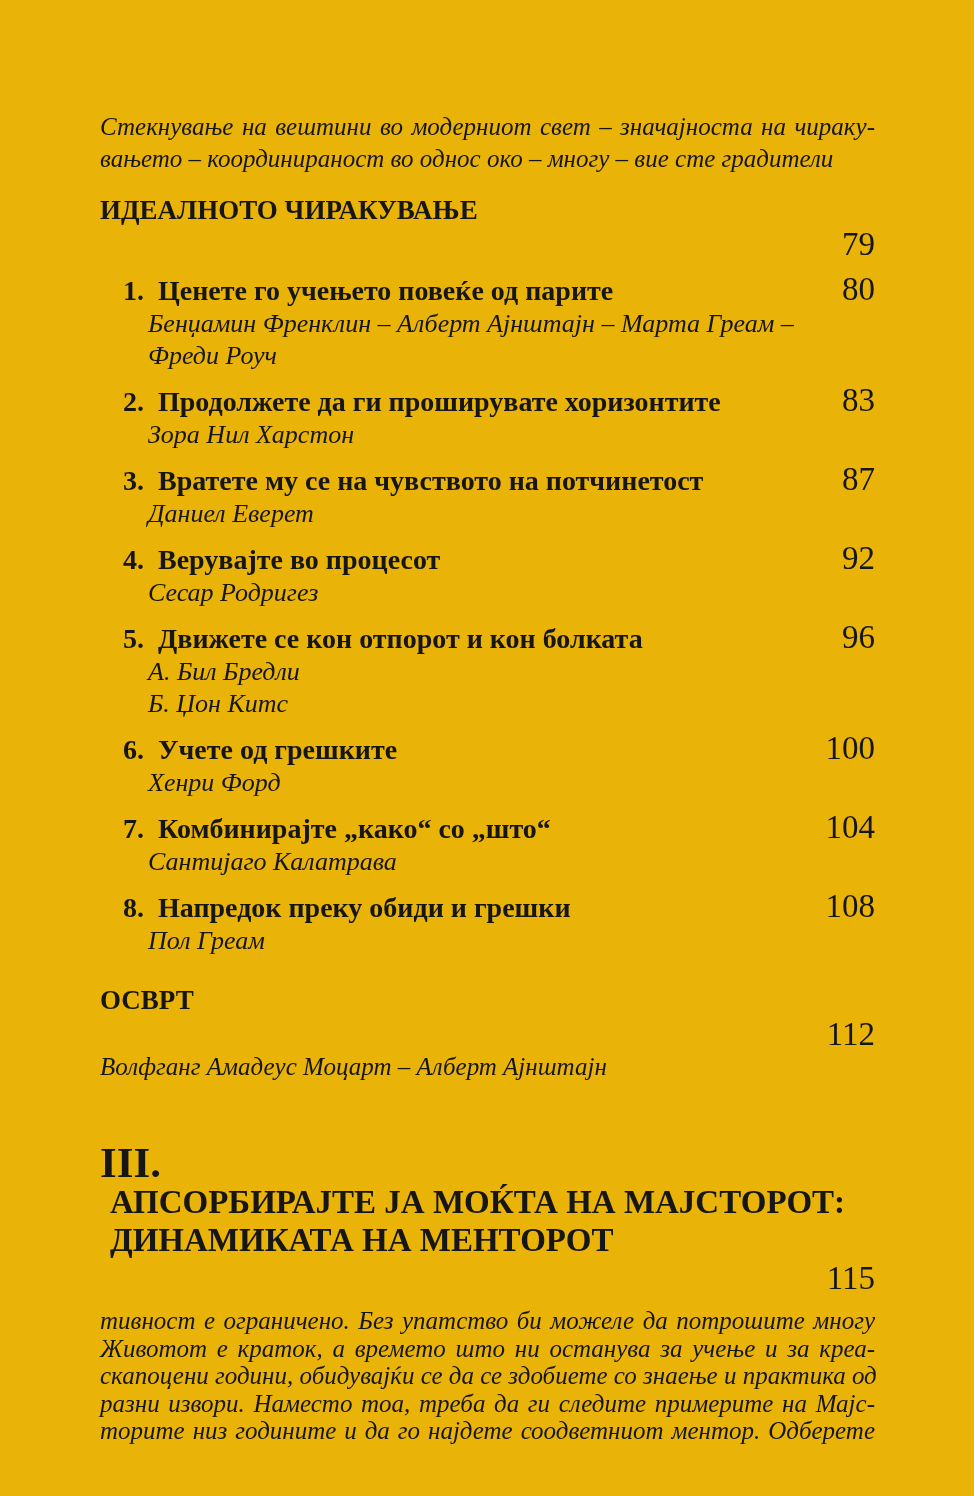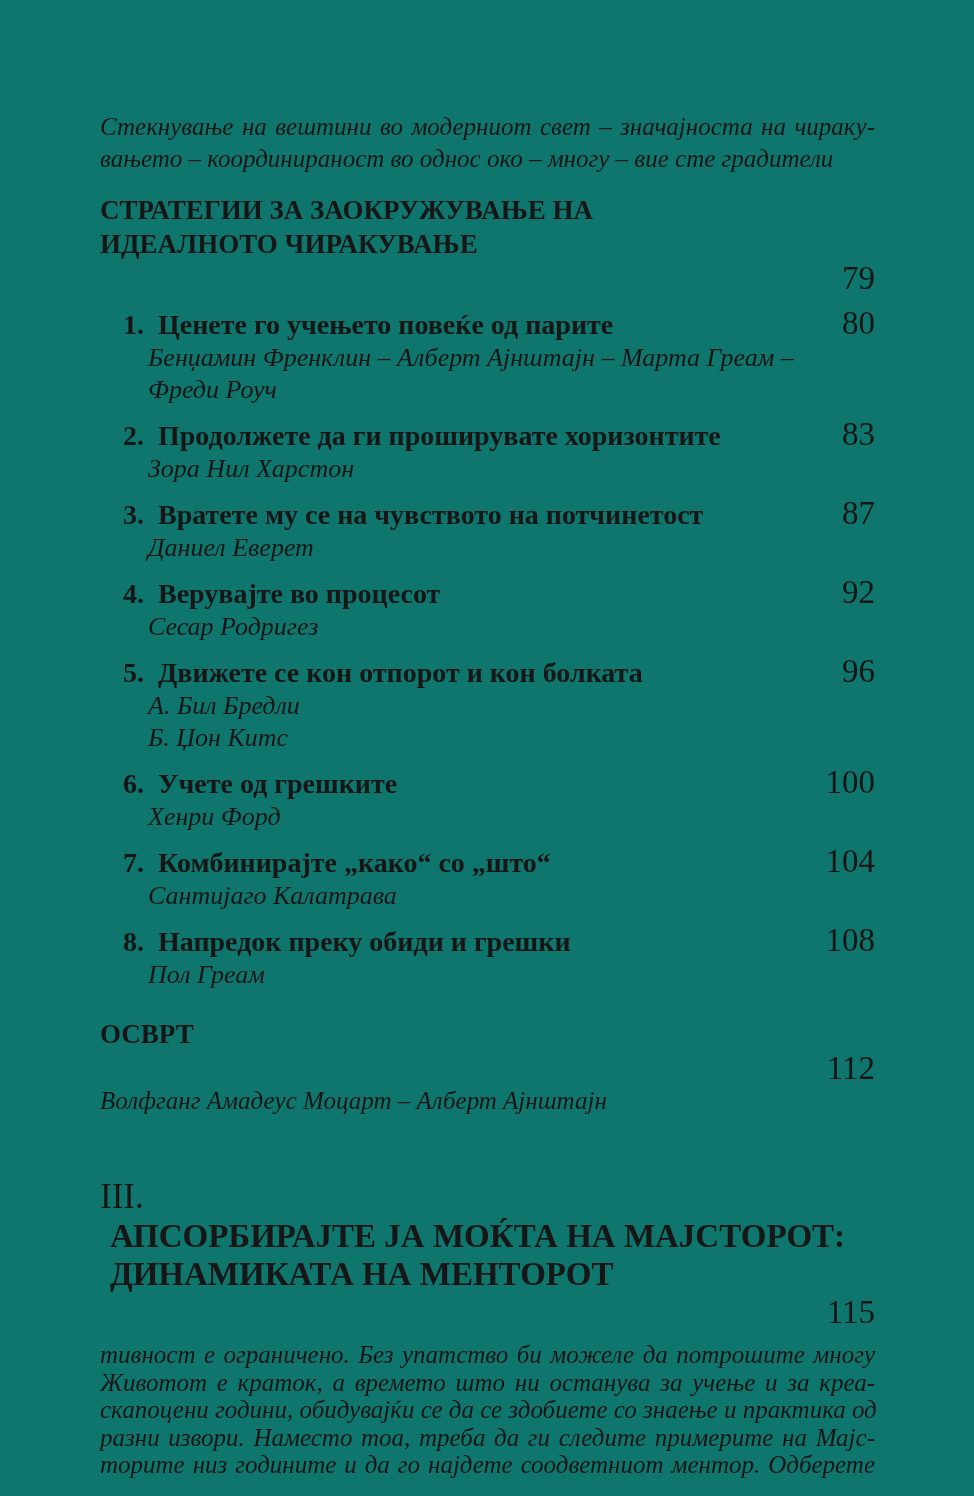--- a/index.html
+++ b/index.html
@@ -1,19 +1,19 @@
 <!DOCTYPE html>
 <html><head>
 <meta charset="utf-8">
 <style>
   html,body{margin:0;padding:0;background:#ffffff;}
   .page{
     position:relative;
     width:974px;height:1496px;
-    background:#0f766e;
+    background:#eab308;
     color:#161616;
     font-family:"Liberation Serif","DejaVu Serif",serif;
     box-sizing:border-box;
     padding:111px 99px 0 100px;
     overflow:hidden;
   }
   .line{white-space:nowrap;}
   .jline{text-align:justify;text-align-last:justify;}
   
   .intro{font-style:italic;font-size:25px;line-height:32px;}
@@ -24,36 +24,35 @@
   
   .toc-item{margin-top:11px;}
   .item-row{display:flex;align-items:baseline;font-weight:bold;font-size:28px;line-height:34px;padding-left:23px;}
   .item-num{margin-right:14px;}
   .authors{padding-left:48px;font-style:italic;font-size:26px;line-height:32px;}
   
   .osvrt{margin-top:26px;}
   .osvrt-sub{font-style:italic;font-size:25px;line-height:32px;}
   
   .part{margin-top:60px;}
-  .part-num{font-weight:normal;font-size:35px;line-height:40px;}
+  .part-num{font-weight:bold;font-size:43px;line-height:40px;}
   .part-title{font-weight:bold;font-size:33px;line-height:38px;margin-left:10px;}
   .part-desc{margin-top:10px;font-style:italic;font-size:25px;line-height:27.5px;}
 </style>
 </head>
 <body>
 
 <div class="page">
 
   <div class="intro">
     <div class="line jline">Стекнување на вештини во модерниот свет – значајноста на чираку-</div>
     <div class="line">вањето – координираност во однос око – многу – вие сте градители</div>
   </div>
 
   <div class="sec-heading">
-    <div class="line">СТРАТЕГИИ ЗА ЗАОКРУЖУВАЊЕ НА</div>
     <div class="hrow">
       <span class="line">ИДЕАЛНОТО ЧИРАКУВАЊЕ</span>
       <span class="pg">79</span>
     </div>
   </div>
 
   <div class="toc-item">
     <div class="item-row">
       <span class="item-num">1.</span>
       <span class="line">Ценете го учењето повеќе од парите</span>

